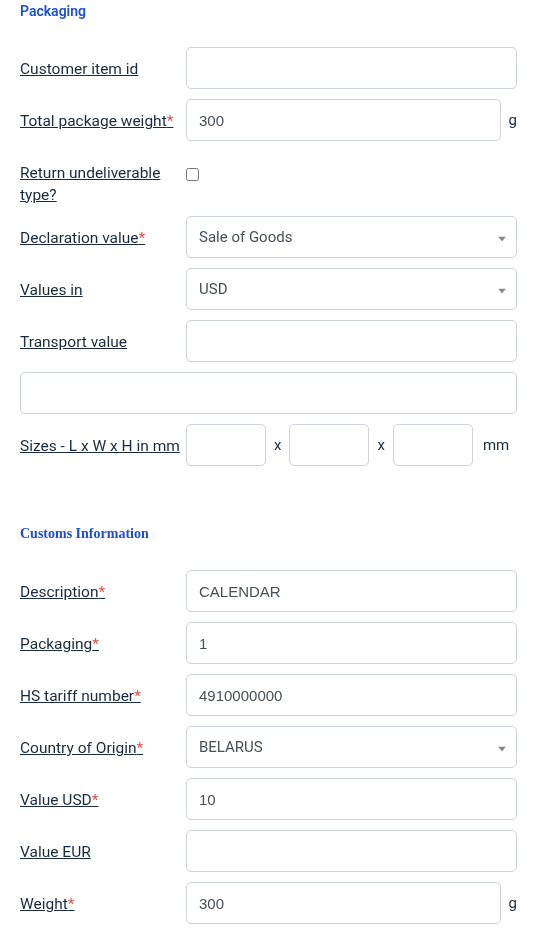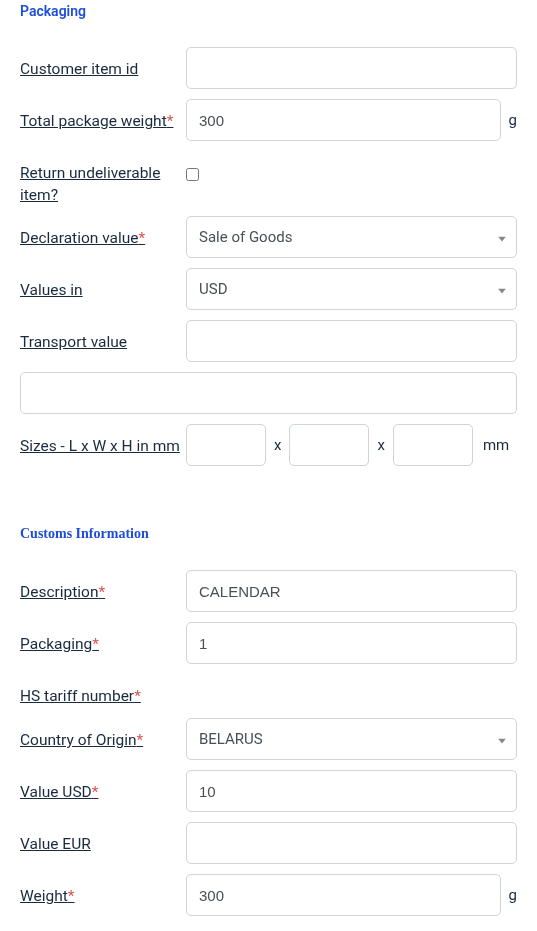--- a/index.html
+++ b/index.html
@@ -134,21 +134,21 @@
   <label class="form-label">
     <span>Total package weight</span><span class="required">*</span>
   </label>
   <div class="form-control-wrap">
     <input type="text" class="form-input" value="300" style="">
     <span class="unit-suffix">g</span>
   </div>
 </div>
 
 <div class="form-row">
-  <label class="form-label">Return undeliverable item?</label>
+  <label class="form-label">Return undeliverable type?</label>
   <div class="form-control-wrap">
     <input type="checkbox" class="form-checkbox" style="">
   </div>
 </div>
 
 <div class="form-row">
   <label class="form-label">
     <span>Declaration value</span><span class="required">*</span>
   </label>
   <div class="form-control-wrap">
@@ -225,20 +225,23 @@
   </label>
   <div class="form-control-wrap">
     <input type="text" class="form-input" value="1" style="">
   </div>
 </div>
 
 <div class="form-row">
   <label class="form-label">
     <span>HS tariff number</span><span class="required">*</span>
   </label>
+  <div class="form-control-wrap">
+    <input type="text" class="form-input" value="4910000000" style="">
+  </div>
 </div>
 
 <div class="form-row">
   <label class="form-label">
     <span>Country of Origin</span><span class="required">*</span>
   </label>
   <div class="form-control-wrap">
     <div class="select-wrap">
       <div class="form-select">
         <span>BELARUS</span>

